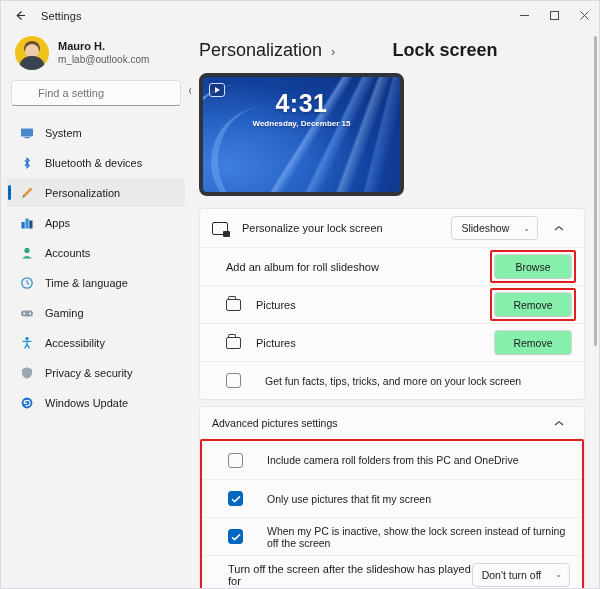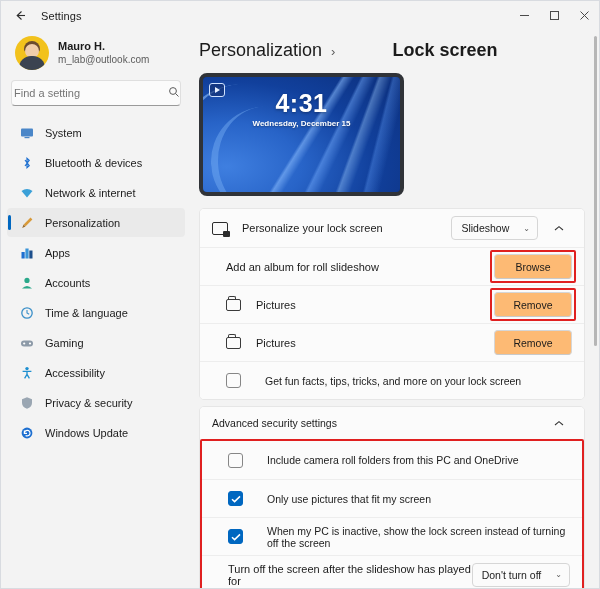--- a/index.html
+++ b/index.html
@@ -59,21 +59,21 @@
   .avatar .face { position: absolute; left: 10px; top: 8px; width: 14px; height: 14px; background: #f0cdaa; border-radius: 50%; }
   .avatar .body { position: absolute; left: 4px; bottom: 0; width: 26px; height: 14px; background: #3b4350; border-radius: 12px 12px 0 0; }
   .acc-text { line-height: 1.25; }
   .acc-name { font-size: 11px; font-weight: bold; color: #1b1b1b; }
   .acc-mail { font-size: 10px; color: #5c5c5c; }
 
   .searchbox {
     margin: 0 4px 12px 4px; height: 26px;
     background: #fbfbfb; border: 1px solid #dfdfdf; border-bottom-color: #9a9a9a;
     border-radius: 4px; display: flex; align-items: center;
-    padding: 0 0; gap: 6px;
+    padding: 0 24px; gap: 6px;
   }
   .searchbox input {
     flex: 1; border: 0; outline: 0; background: transparent;
     font-family: "Liberation Sans", sans-serif; font-size: 11px; color: #6b6b6b;
   }
   .searchbox .sicon { color: #5b5b5b; font-size: 11px; }
 
   .navlist { overflow: hidden; }
   .navitem {
     position: relative; height: 29px;
@@ -168,21 +168,21 @@
   }
   .dropdown .chev { font-size: 8px; color: #5c5c5c; }
 
   .expander {
     width: 26px; height: 24px; display: flex; align-items: center; justify-content: center;
     color: #3a3a3a; font-size: 9px; border-radius: 4px;
   }
 
   .btn {
     min-width: 78px; height: 25px; padding: 3px 12px;
-    background: #fdba74; border: 1px solid #d6d6d6; border-bottom-color: #c9c9c9;
+    background: #86efac; border: 1px solid #d6d6d6; border-bottom-color: #c9c9c9;
     border-radius: 4px; font-size: 10.5px; color: #1b1b1b;
     display: flex; align-items: center; justify-content: center;
   }
   .hl { position: relative; }
   .hl::after {
     content: ""; position: absolute; left: -5px; top: -5px; right: -5px; bottom: -5px;
     border: 2px solid #e02020; border-radius: 2px; pointer-events: none;
   }
 
   .checkrow { display: flex; align-items: center; gap: 24px; }
@@ -285,28 +285,20 @@
 
         <div class="navitem">
           <span class="navicon">
             <svg width="14" height="14" viewBox="0 0 14 14">
                 <path d="M5 4 L9.2 9.6 L7 11.6 V2.4 L9.2 4.4 L5 10" fill="none" stroke="#1d6fd0" stroke-width="1.2"></path>
               </svg>
           </span>
           <span class="navlabel">Bluetooth &amp; devices</span>
         </div>
 
-        <div class="navitem">
-          <span class="navicon">
-            <svg width="14" height="14" viewBox="0 0 14 14">
-                <path d="M1.5 5 Q7 0.8 12.5 5 L7 11.5 Z" fill="#3aa0d8"></path>
-              </svg>
-          </span>
-          <span class="navlabel">Network &amp; internet</span>
-        </div>
 
         <div class="navitem active">
           <span class="navicon">
             <svg width="14" height="14" viewBox="0 0 14 14">
                 <path d="M10.5 1.6 L12.4 3.5 L5.6 10.3 L3.7 8.4 Z" fill="#d89a3a"></path>
                 <path d="M3.6 8.5 L5.5 10.4 L2.2 12 Z" fill="#9a6a2a"></path>
               </svg>
           </span>
           <span class="navlabel">Personalization</span>
         </div>
@@ -469,21 +461,21 @@
             <label class="checkrow">
               <span class="cbox"></span>
               <span class="cb-label">Get fun facts, tips, tricks, and more on your lock screen</span>
             </label>
           </div>
         </div>
       </div>
 
       <div class="card">
         <div class="section-head" style="border-top:0">
-          <span class="t">Advanced security settings</span>
+          <span class="t">Advanced pictures settings</span>
           <span class="expander">
             <svg width="10" height="7" viewBox="0 0 10 7">
                 <path d="M1 5 L5 1.6 L9 5" fill="none" stroke="#3a3a3a" stroke-width="1.1"></path>
               </svg>
           </span>
         </div>
 
         <div class="redbox">
 
           <div class="row">

